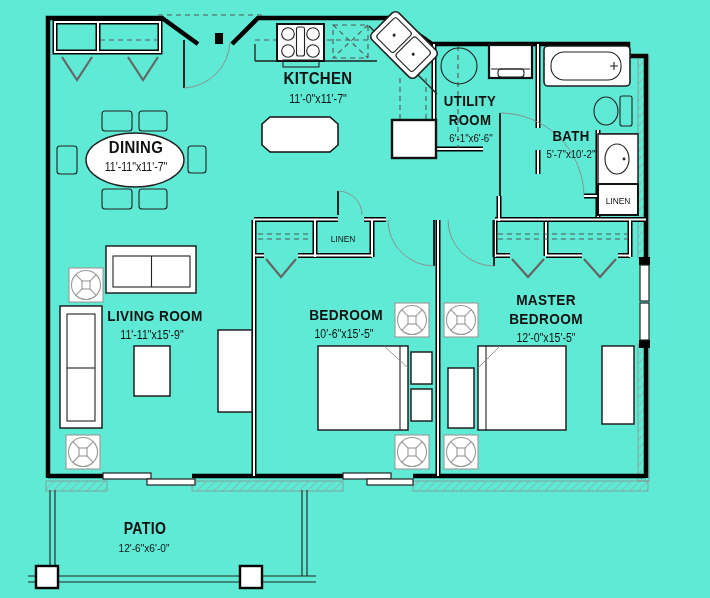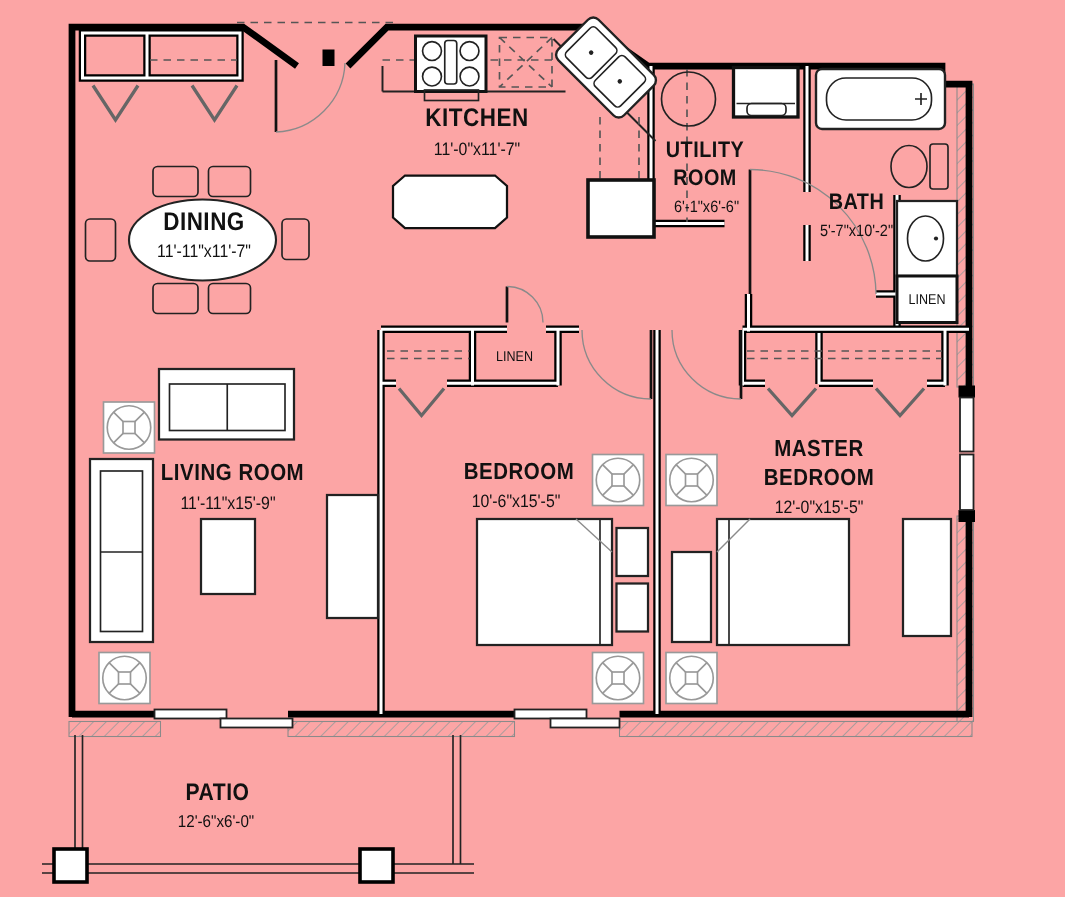--- a/index.html
+++ b/index.html
@@ -1,16 +1,16 @@
 <!DOCTYPE html>
 <html><head>
 <meta charset="utf-8">
 <style>
   html,body{margin:0;padding:0;background:#fff;}
-  #plan{position:relative;width:710px;height:598px;background:#fca5a5;overflow:hidden;
+  #plan{position:relative;width:710px;height:598px;background:#5eead4;overflow:hidden;
         font-family:"Liberation Sans",sans-serif;}
   #plan svg{position:absolute;left:0;top:0;}
   .label{position:absolute;transform:translate(-50%,-50%) scaleX(.88);
          color:#111;font-weight:700;white-space:nowrap;letter-spacing:.4px;
          font-family:"Liberation Sans",sans-serif;}
   .dims{font-weight:400;letter-spacing:0;}
   .tiny{font-weight:400;letter-spacing:0;}
   .hatchrect{fill:url(#hatch);stroke:#8a8a8a;stroke-width:.7;}
   .wallx{stroke:#000;stroke-width:4.5;fill:none;}
   .wall-outer{stroke:#000;stroke-width:5;fill:none;}

